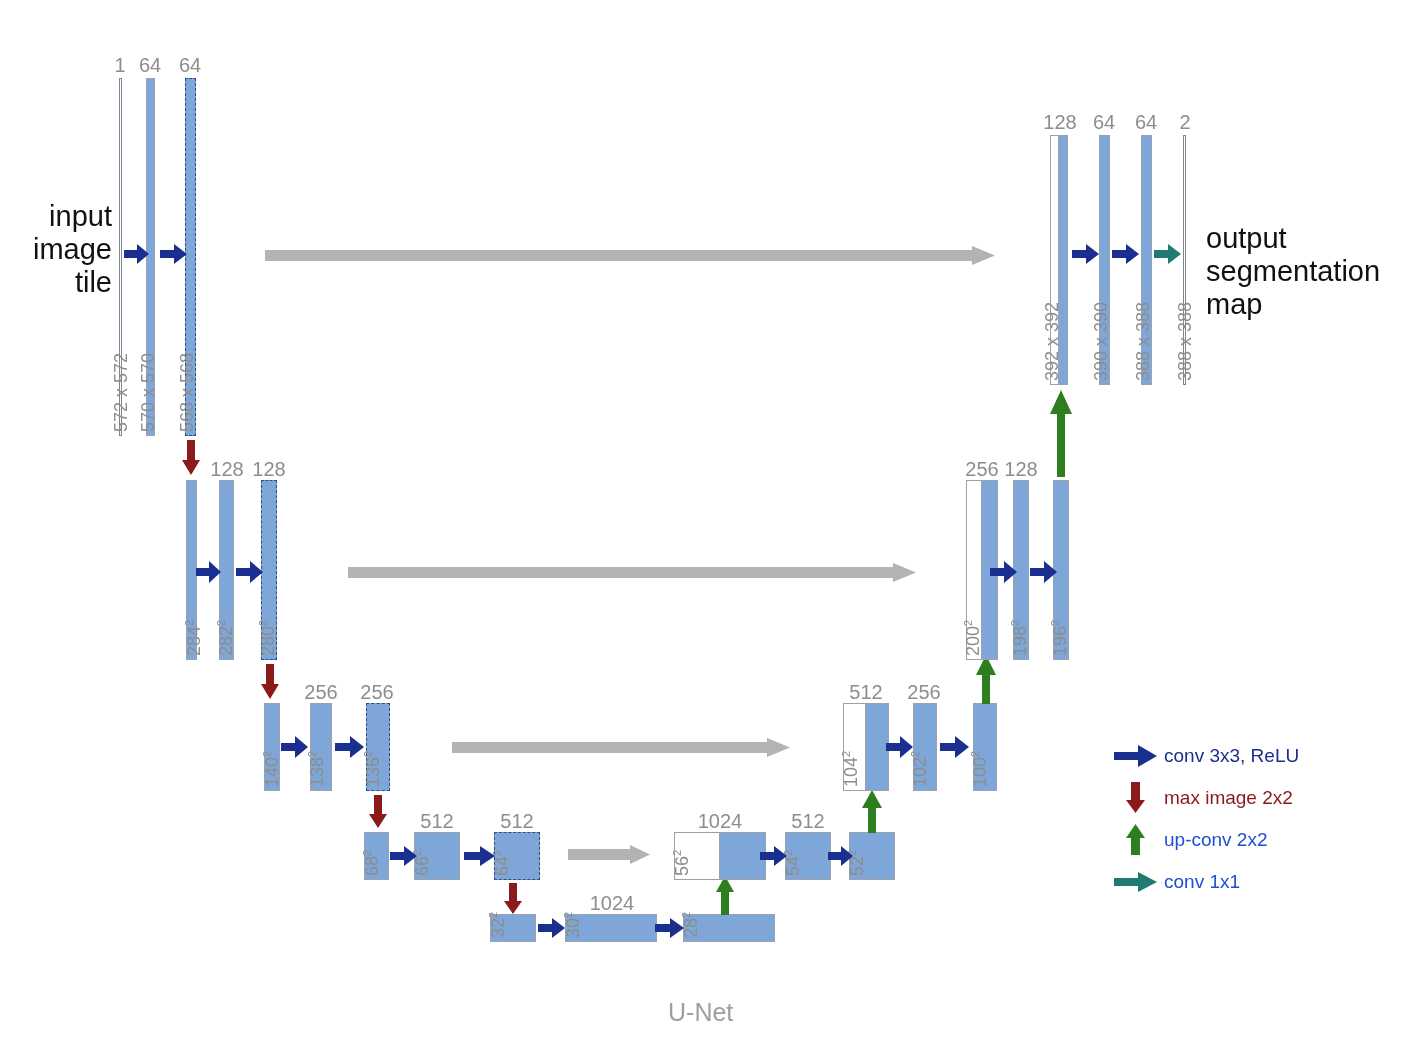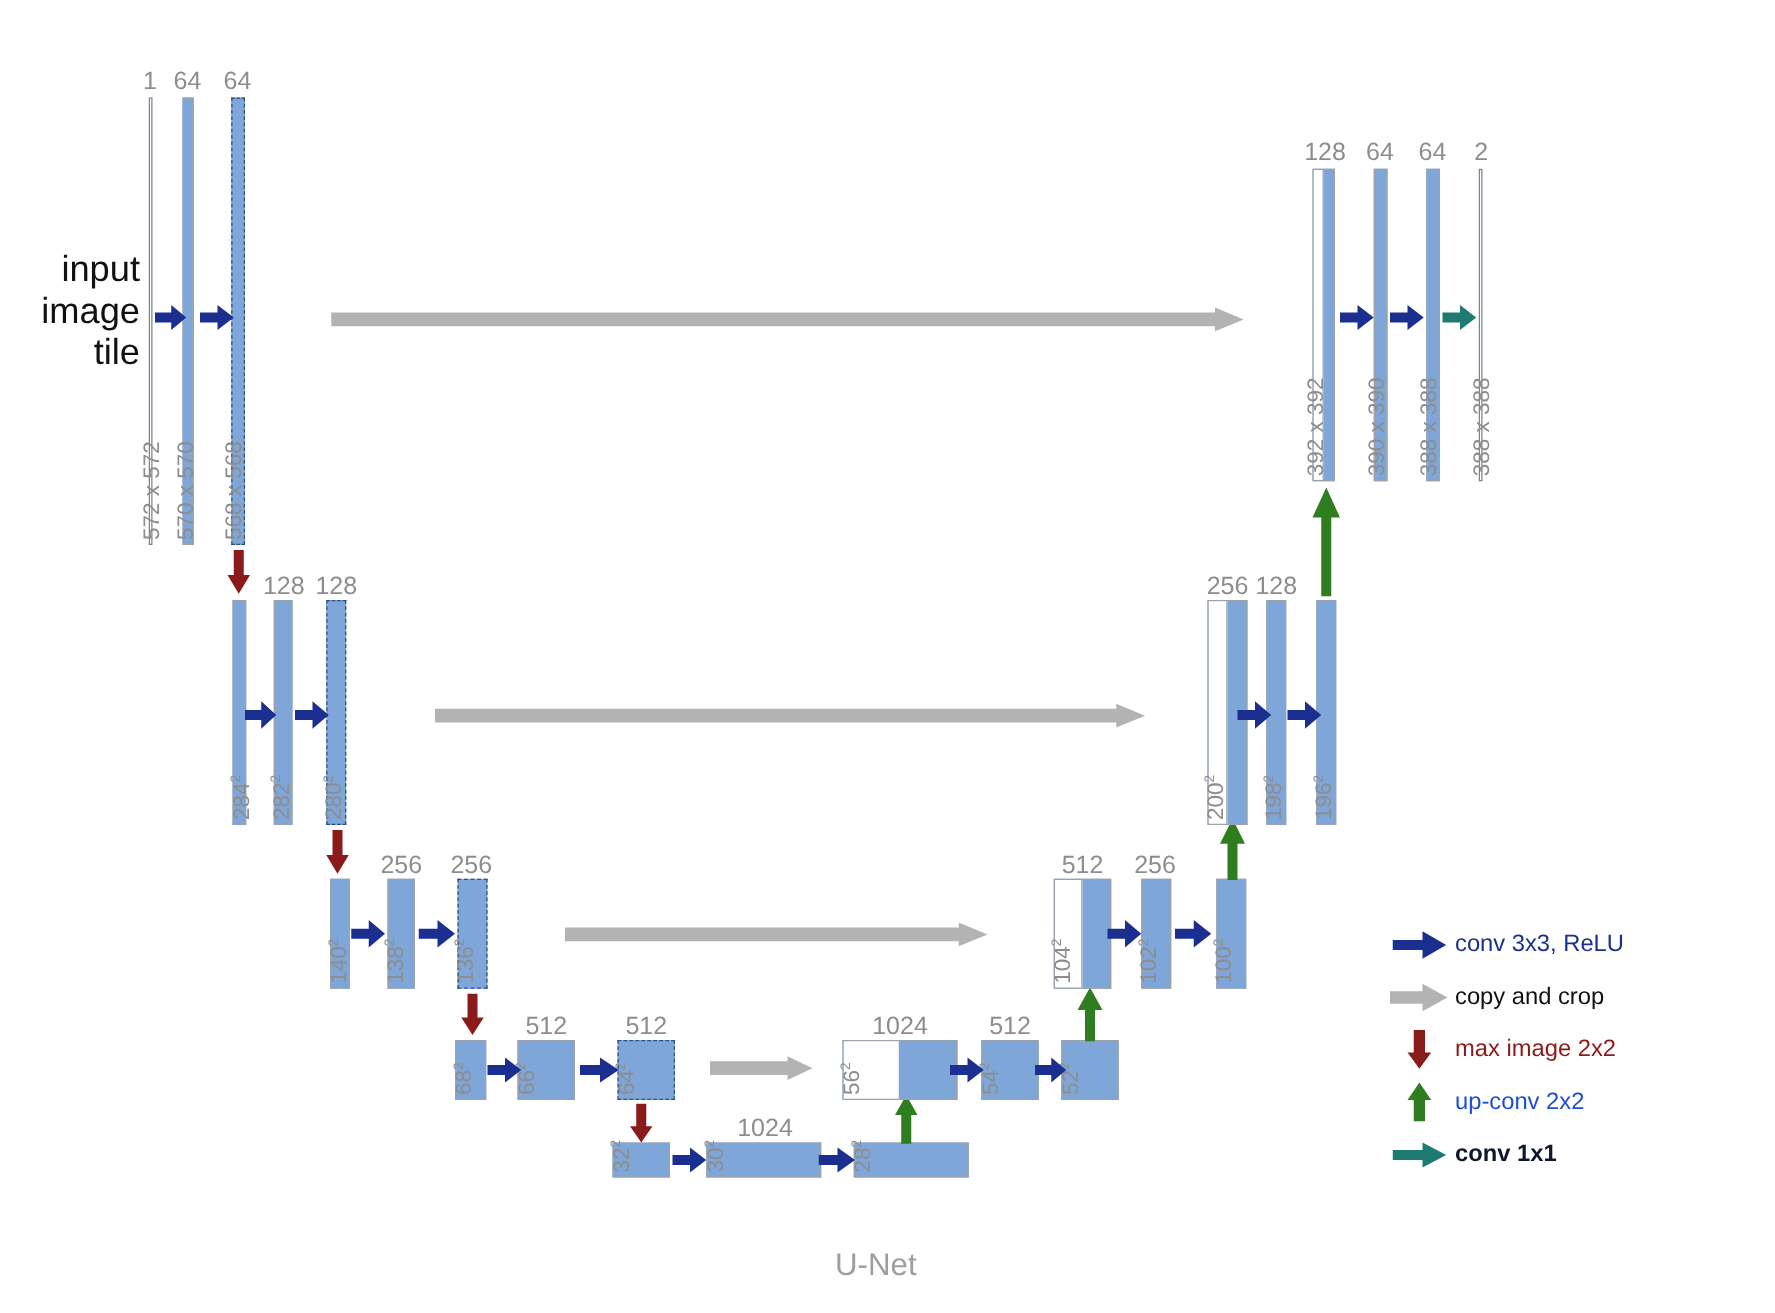--- a/index.html
+++ b/index.html
@@ -365,40 +365,35 @@
     <svg width="28" height="22">
         <path d="M0 7 H14 V1 L27 11 L14 21 V15 H0 Z" fill="#1a2f8f"></path>
       </svg>
   </div>
   <div class="arr" style="left:1154px;top:243px;">
     <svg width="28" height="22">
         <path d="M0 7 H14 V1 L27 11 L14 21 V15 H0 Z" fill="#1f7a72"></path>
       </svg>
   </div>
 
+  <div class="bigtext" style="left:1206px;top:222px;text-align:left;">output
+segmentation
+map</div>
 
   <div id="legend">
 
     <div class="lgrow">
       <span class="lgicon">
         <svg width="44" height="24">
             <path d="M0 8 H24 V1 L43 12 L24 23 V16 H0 Z" fill="#1a2f8f"></path>
           </svg>
       </span>
       <span class="lgtext" style="color:#1a2f8f;">conv 3x3, ReLU</span>
     </div>
 
-    <div class="lgrow">
-      <span class="lgicon">
-        <svg width="48" height="24">
-            <path d="M0 7 H26 V1 L46 12 L26 23 V17 H0 Z" fill="#b3b3b3"></path>
-          </svg>
-      </span>
-      <span class="lgtext" style="color:#111;">copy and crop</span>
-    </div>
 
     <div class="lgrow">
       <span class="lgicon">
         <svg width="22" height="32">
             <path d="M6 0 H15 V18 H20 L10.5 31 L1 18 H6 Z" fill="#8b1a1a"></path>
           </svg>
       </span>
       <span class="lgtext" style="color:#8b1a1a;">max image 2x2</span>
     </div>
 
@@ -410,20 +405,20 @@
       </span>
       <span class="lgtext" style="color:#1d4ed8;">up-conv 2x2</span>
     </div>
 
     <div class="lgrow">
       <span class="lgicon">
         <svg width="44" height="22">
             <path d="M0 7 H24 V1 L43 11 L24 21 V15 H0 Z" fill="#1f7a72"></path>
           </svg>
       </span>
-      <span class="lgtext" style="color:#0f172a;font-weight:bold;">conv 1x1</span>
+      <span class="lgtext" style="color:#1d4ed8;">conv 1x1</span>
     </div>
 
   </div>
 
   <div class="watermark" style="left:668px;top:998px;">U-Net</div>
 
 </div>
 
 </body></html>

